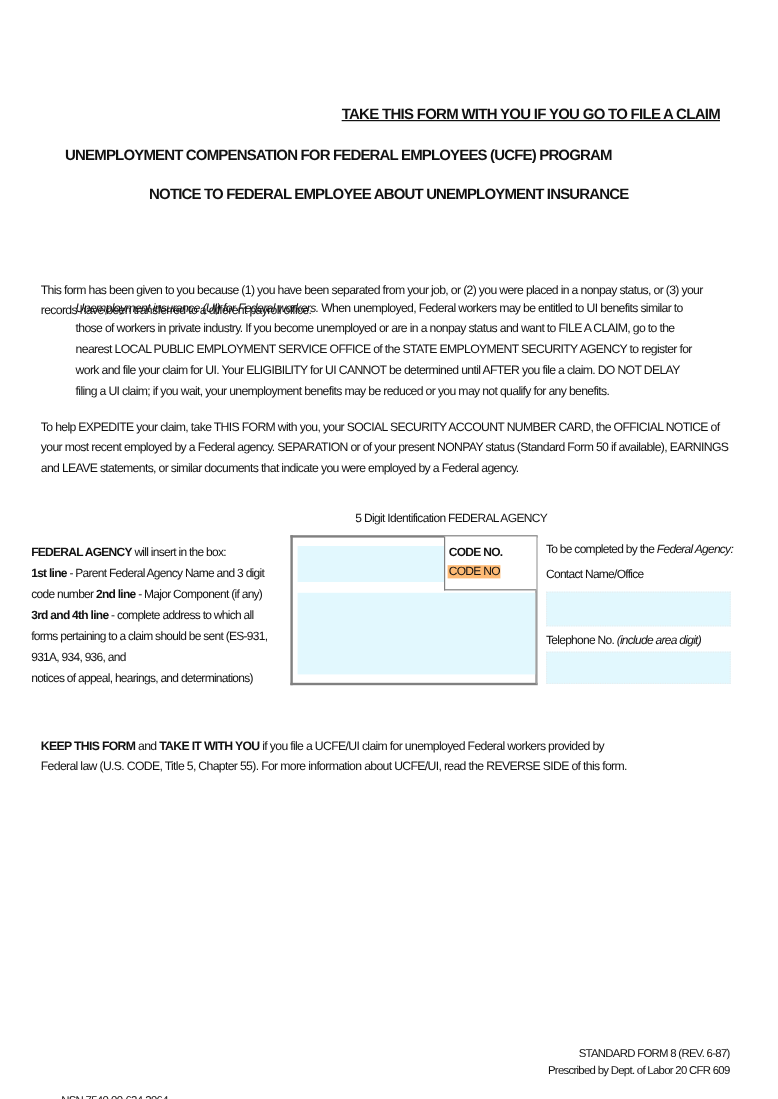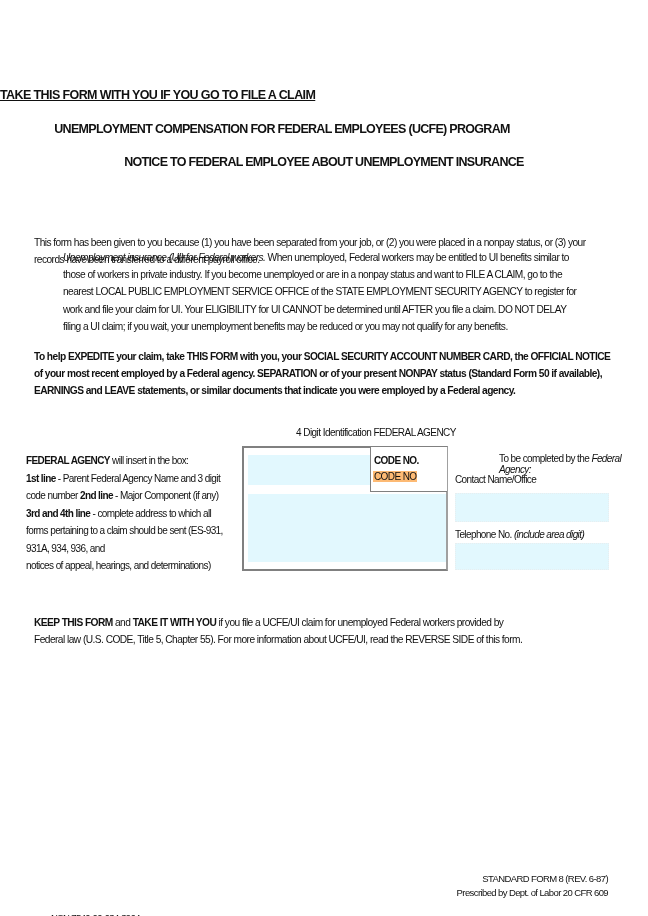--- a/index.html
+++ b/index.html
@@ -2,56 +2,56 @@
 <html><head>
   <meta charset="utf-8">
   <style>
     html, body { margin: 0; padding: 0; background: #ffffff; }
     body {
       width: 648px; height: 916px; position: relative; overflow: hidden;
       font-family: "Liberation Sans", sans-serif; color: #111;
     }
     .abs { position: absolute; }
     .title1 {
-      left: 0; width: 600px; top: 88px; text-align: left;
+      left: 0; width: 600px; top: 88px; text-align: right;
       font-size: 12.5px; font-weight: bold; text-decoration: underline; letter-spacing: -0.6px;
     }
     .title2 {
       left: 0; width: 564px; top: 122px; text-align: center;
       font-size: 12.5px; font-weight: bold; letter-spacing: -0.7px;
     }
     .title3 {
       left: 0; width: 648px; top: 155px; text-align: center;
       font-size: 12.5px; font-weight: bold; letter-spacing: -0.7px;
     }
     .para { font-size: 10.2px; line-height: 17px; letter-spacing: -0.55px; }
     .p1 { left: 34px; top: 194px; width: 580px; margin-top: 40px; }
     .p2 { left: 63px; top: 249px; width: 520px; line-height: 17.2px; }
-    .p3 { left: 34px; top: 348px; width: 580px; font-weight: bold; }
+    .p3 { left: 34px; top: 348px; width: 580px; }
     .p4 { left: 34px; top: 614px; width: 500px; }
     .small { font-size: 10px; letter-spacing: -0.55px; }
     .agency-caption { left: 296px; top: 427px; }
     .left-block { left: 26px; top: 452px; width: 205px; font-size: 10px; line-height: 17.5px; letter-spacing: -0.6px; }
     .box {
       left: 242px; top: 446px; width: 206px; height: 125px;
       border-top: 2px solid #808080; border-left: 2px solid #808080;
       border-right: 2px solid #a0a0a0; border-bottom: 2px solid #808080;
       box-sizing: border-box;
     }
     .fill { background: #e2f8fe; }
     .fill1 { left: 248px; top: 455px; width: 124px; height: 30px; }
     .codebox {
       left: 370px; top: 447px; width: 77px; height: 45px;
       border-left: 1px solid #808080; border-bottom: 1px solid #808080; background: #fff;
       box-sizing: border-box;
     }
     .code1 { left: 374px; top: 455px; font-size: 10px; letter-spacing: -0.6px; font-weight: bold; }
     .code2 { left: 373px; top: 471px; font-size: 10px; letter-spacing: -0.6px; background: #fdba74; padding: 0 1px; }
     .fill2 { left: 248px; top: 494px; width: 198px; height: 68px; }
-    .right-label1 { left: 455px; top: 453px; font-size: 10px; letter-spacing: -0.6px; margin-left: 44px; }
+    .right-label1 { left: 455px; top: 453px; font-size: 10px; letter-spacing: -0.6px; }
     .right-label2 { left: 455px; top: 474px; font-size: 10px; letter-spacing: -0.6px; }
     .fill3 { left: 455px; top: 493px; width: 154px; height: 29px; border: 1px dotted #e8eef0; box-sizing: border-box; }
     .right-label3 { left: 455px; top: 529px; font-size: 10px; letter-spacing: -0.6px; }
     .fill4 { left: 455px; top: 543px; width: 154px; height: 27px; border: 1px dotted #e8eef0; box-sizing: border-box; }
     .footer-left { left: 51px; top: 872px; font-size: 9.5px; letter-spacing: -0.6px; margin-top: 40px; }
     .footer-right { right: 40px; top: 872px; text-align: right; font-size: 9.5px; line-height: 13.5px; letter-spacing: -0.6px; }
     b { font-weight: bold; }
   </style>
 </head>
 <body>
@@ -59,21 +59,21 @@
 <div class="abs title1">TAKE THIS FORM WITH YOU IF YOU GO TO FILE A CLAIM</div>
 <div class="abs title2">UNEMPLOYMENT COMPENSATION FOR FEDERAL EMPLOYEES (UCFE) PROGRAM</div>
 <div class="abs title3">NOTICE TO FEDERAL EMPLOYEE ABOUT UNEMPLOYMENT INSURANCE</div>
 
 <div class="abs para p1">This form has been given to you because (1) you have been separated from your job, or (2) you were placed in a nonpay status, or (3) your records have been transferred to a different payroll office.</div>
 
 <div class="abs para p2"><i>Unemployment insurance (UI) for Federal workers.</i><span> When unemployed, Federal workers may be entitled to UI benefits similar to those of workers in private industry. If you become unemployed or are in a nonpay status and want to FILE A CLAIM, go to the nearest LOCAL PUBLIC EMPLOYMENT SERVICE OFFICE of the STATE EMPLOYMENT SECURITY AGENCY to register for work and file your claim for UI. Your ELIGIBILITY for UI CANNOT be determined until AFTER you file a claim. DO NOT DELAY filing a UI claim; if you wait, your unemployment benefits may be reduced or you may not qualify for any benefits.</span></div>
 
 <div class="abs para p3">To help EXPEDITE your claim, take THIS FORM with you, your SOCIAL SECURITY ACCOUNT NUMBER CARD, the OFFICIAL NOTICE of your most recent employed by a Federal agency. SEPARATION or of your present NONPAY status (Standard Form 50 if available), EARNINGS and LEAVE statements, or similar documents that indicate you were employed by a Federal agency.</div>
 
-<div class="abs small agency-caption">4 Digit Identification FEDERAL AGENCY</div>
+<div class="abs small agency-caption">5 Digit Identification FEDERAL AGENCY</div>
 
 <div class="abs left-block"><b>FEDERAL AGENCY</b><span> will insert in the box:</span><br><b>1st line</b><span> - Parent Federal Agency Name and 3 digit code number </span><b>2nd line</b><span> - Major Component (if any)</span><br><b>3rd and 4th line</b><span> - complete address to which all forms pertaining to a claim should be sent (ES-931, 931A, 934, 936, and</span><br><span>notices of appeal, hearings, and determinations)</span></div>
 
 <div class="abs box"></div>
 <div class="abs fill fill1"></div>
 <div class="abs codebox"></div>
 <div class="abs code1">CODE NO.</div>
 <div class="abs code2">CODE NO</div>
 <div class="abs fill fill2"></div>
 

